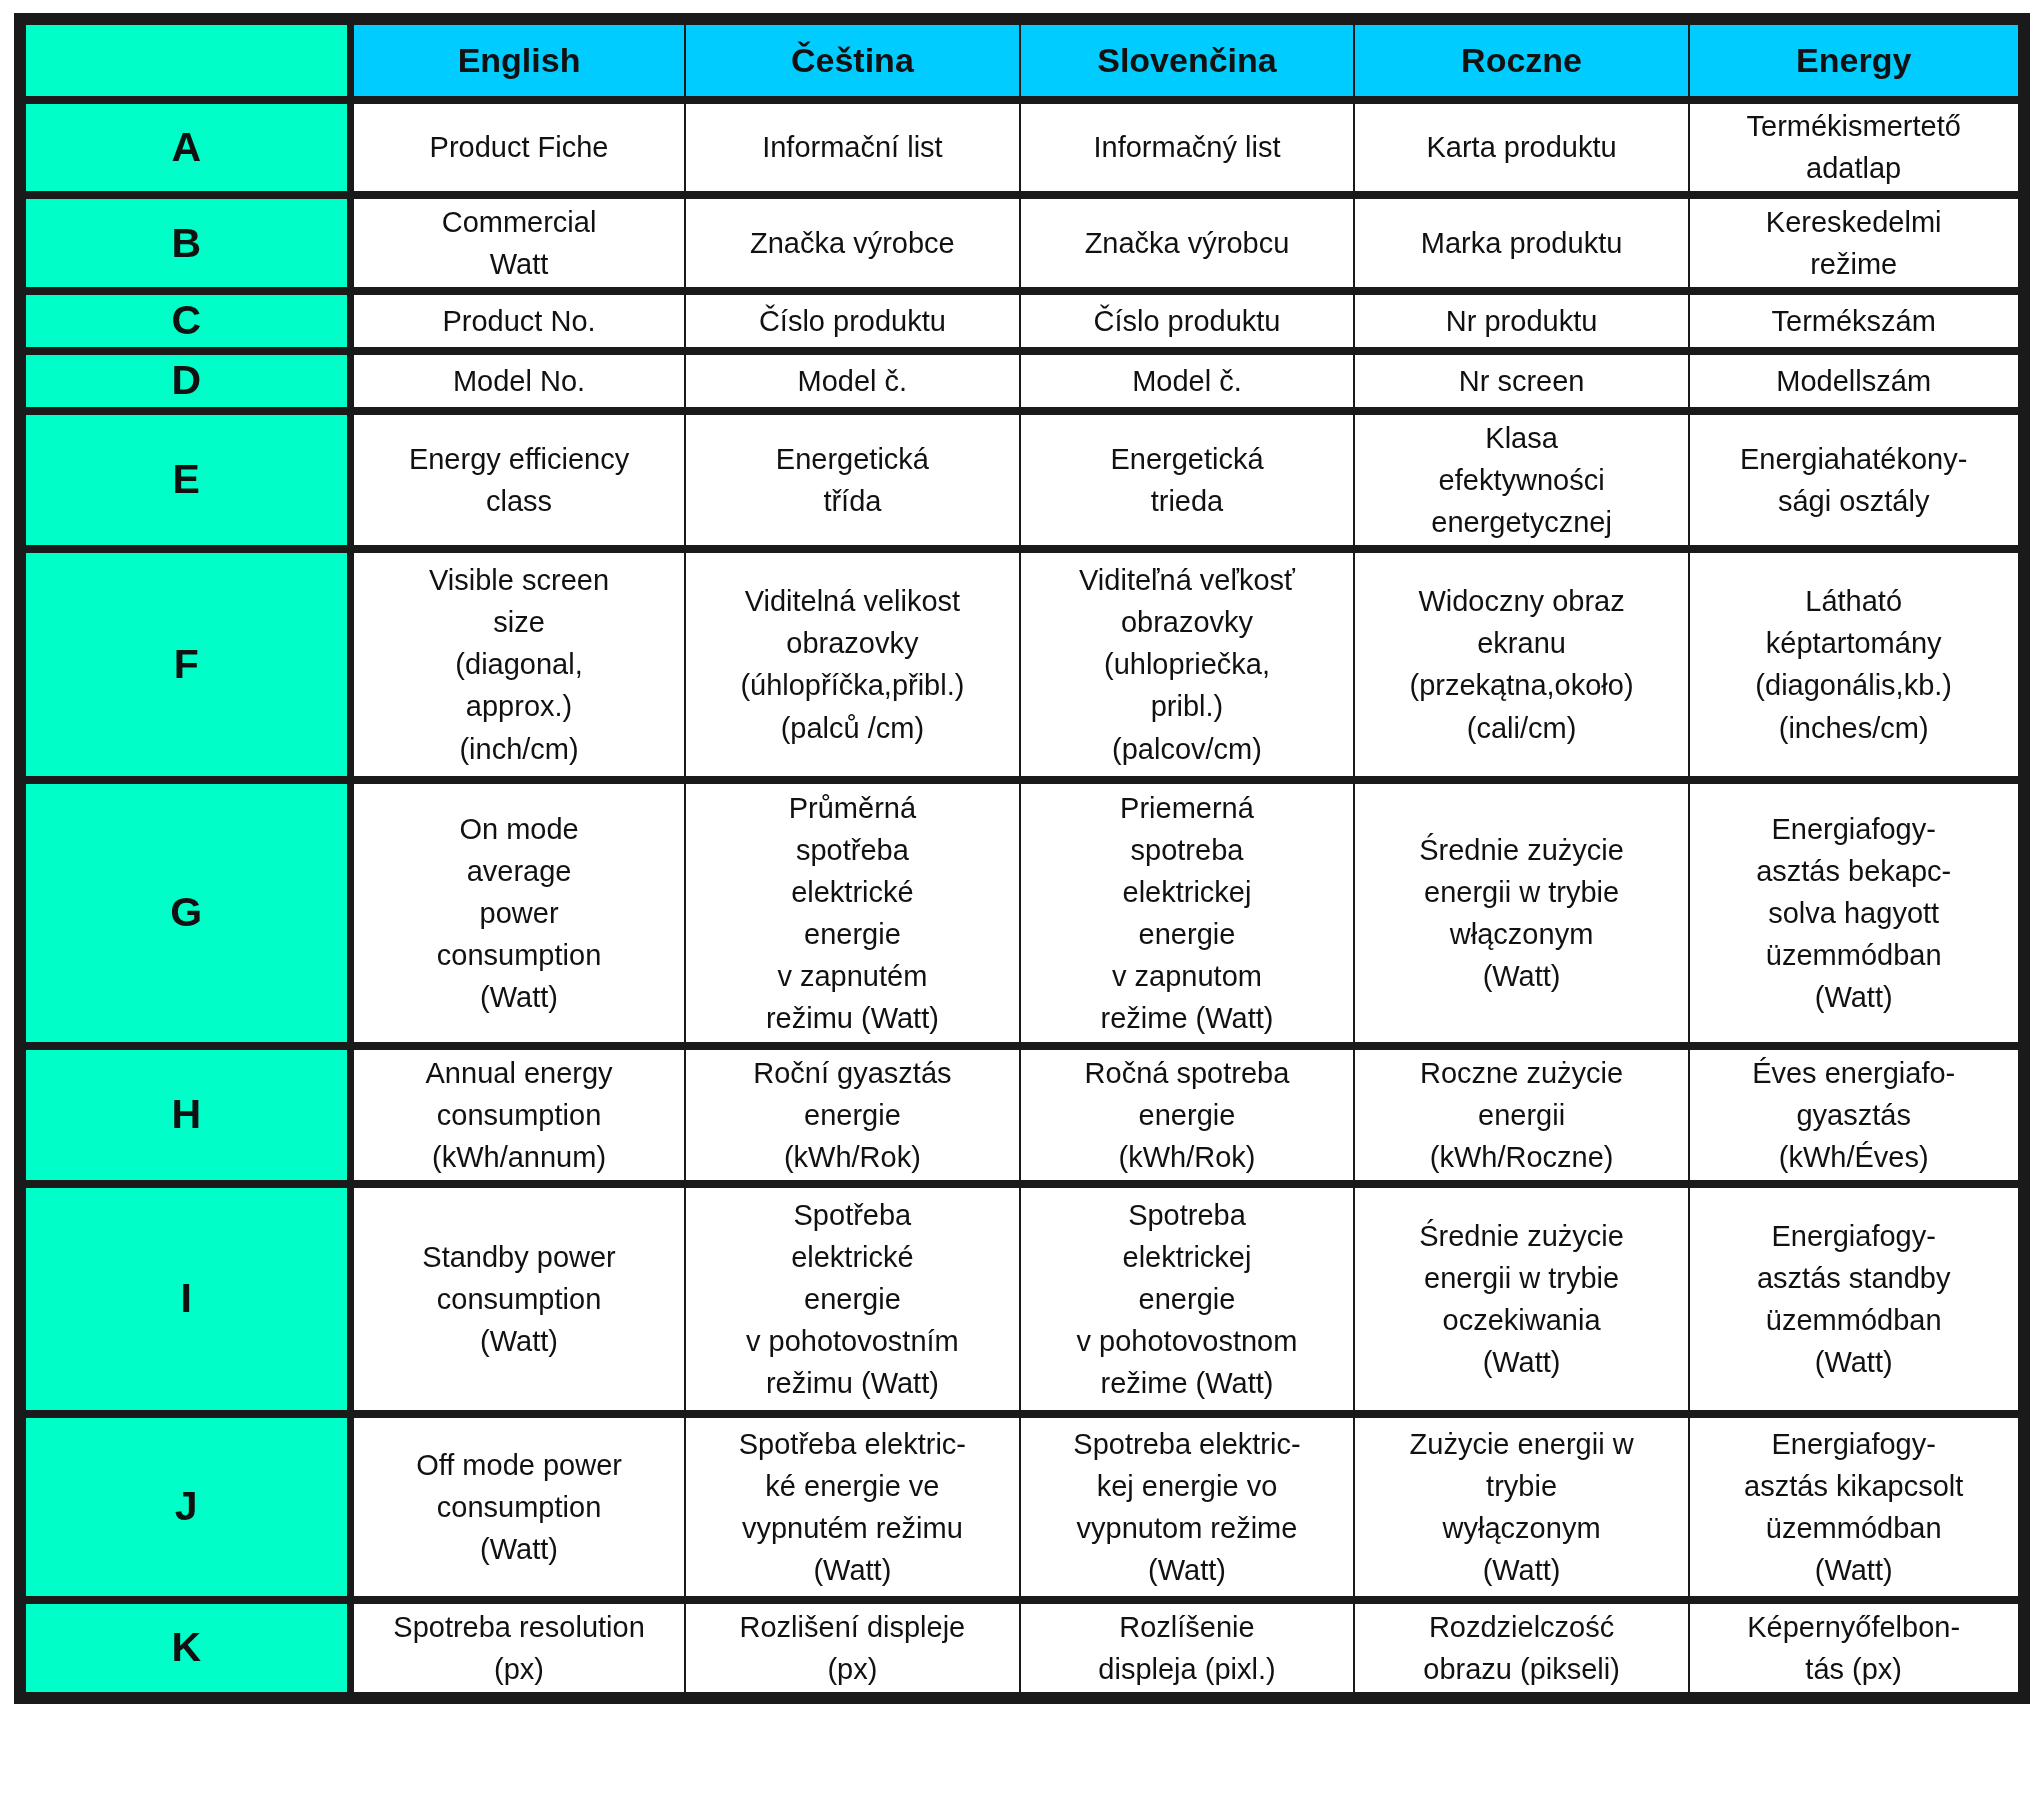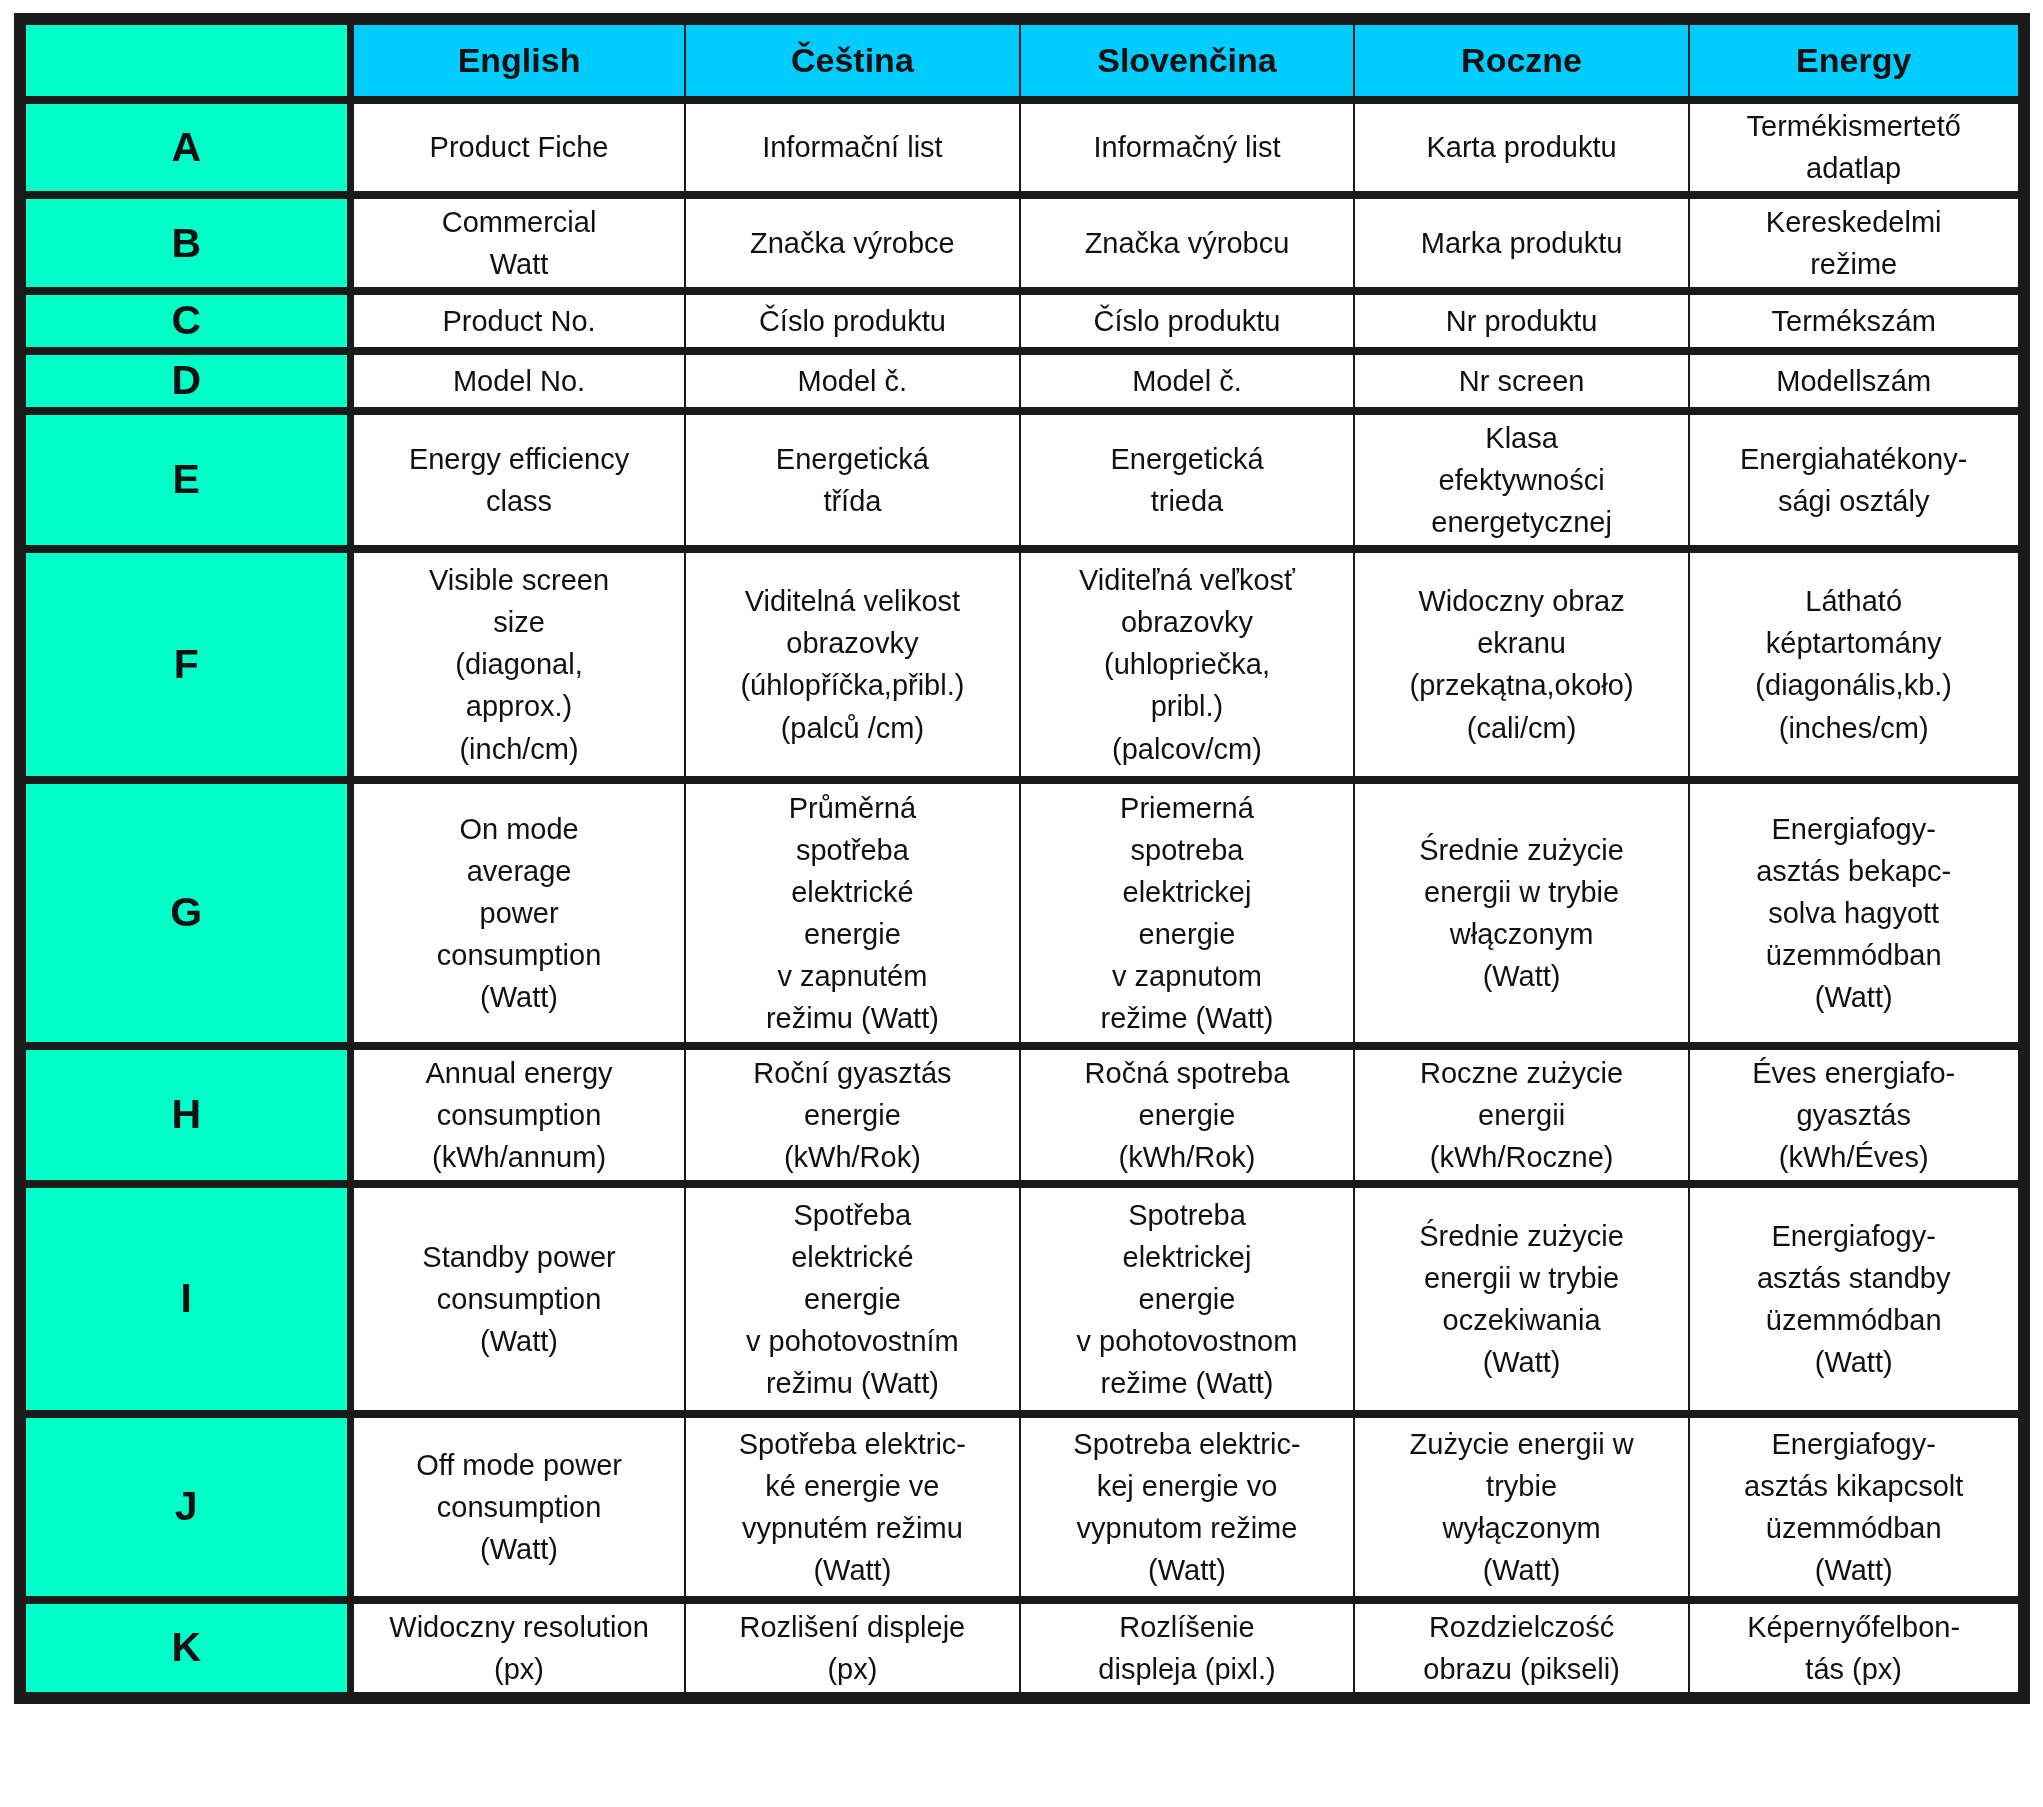--- a/index.html
+++ b/index.html
@@ -260,21 +260,21 @@
 trybie
 wyłączonym
 (Watt)</td>
         <td>Energiafogy-
 asztás kikapcsolt
 üzemmódban
 (Watt)</td>
       </tr>
       <tr class="rr-k">
         <th class="letter">K</th>
-        <td>Widoczny resolution
+        <td>Spotreba resolution
 (px)</td>
         <td>Rozlišení displeje
 (px)</td>
         <td>Rozlíšenie
 displeja (pixl.)</td>
         <td>Rozdzielczość
 obrazu (pikseli)</td>
         <td>Képernyőfelbon-
 tás (px)</td>
       </tr>

